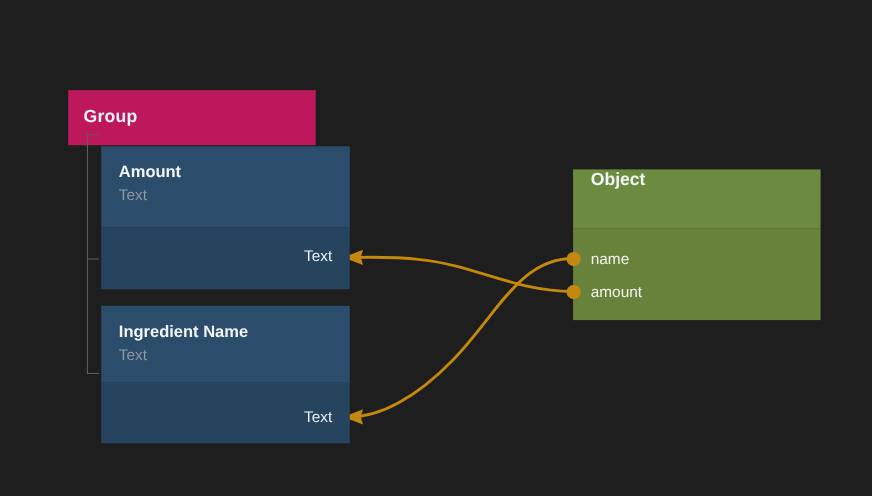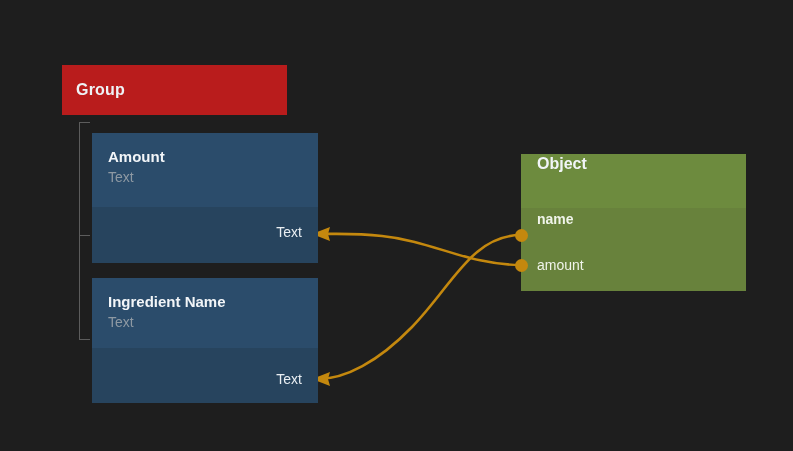--- a/index.html
+++ b/index.html
@@ -26,24 +26,24 @@
     top: 0;
     width: 793px;
     height: 451px;
     pointer-events: none;
   }
 
   
   .group-header {
     position: absolute;
     left: 62px;
-    top: 65px;
+    top: 82px;
     width: 225px;
     height: 50px;
-    background: #b91c1c;
+    background: #be185d;
     box-sizing: border-box;
   }
   .group-header .group-title {
     position: absolute;
     left: 14px;
     top: 50%;
     transform: translateY(-50%);
     color: #eef2f5;
     font-size: 16px;
     font-weight: bold;
@@ -145,21 +145,21 @@
     height: 83px;
     padding: 0;
   }
   #node-object .out-row {
     position: absolute;
     left: 16px;
     color: #f0f4ea;
     font-size: 14px;
     white-space: nowrap;
   }
-  #node-object .out-row.r-name   { top: 3px; font-weight: bold; }
+  #node-object .out-row.r-name   { top: 19px; }
   #node-object .out-row.r-amount { top: 49px; }
 
   .port-dot {
     position: absolute;
     width: 13px;
     height: 13px;
     border-radius: 50%;
     background: #c4880e;
   }
   #port-name   { left: 515px; top: 229px; }

